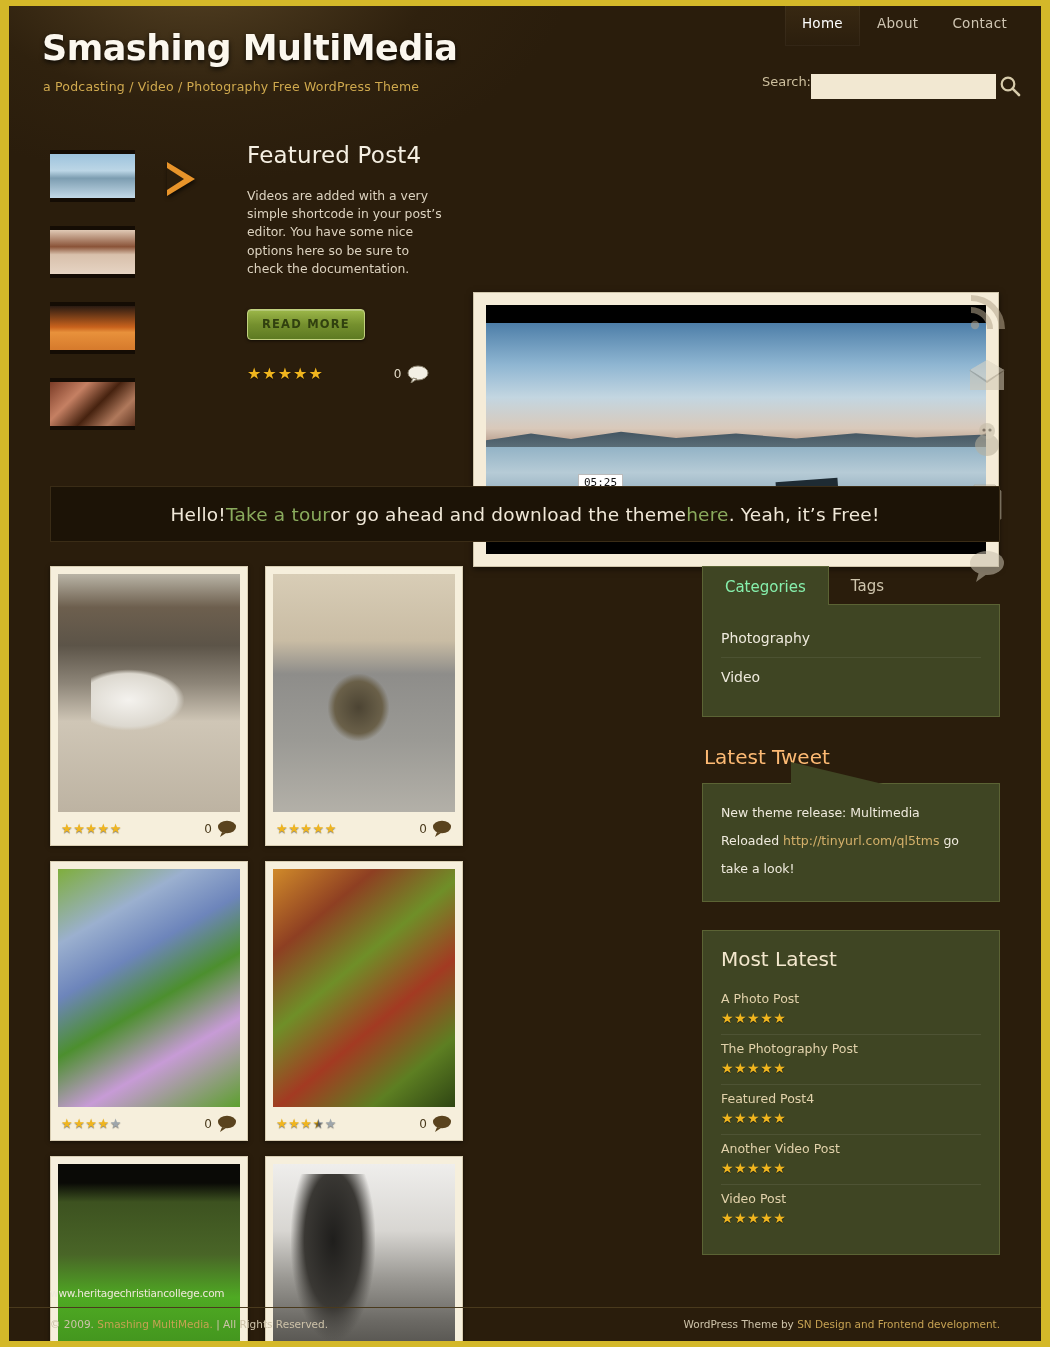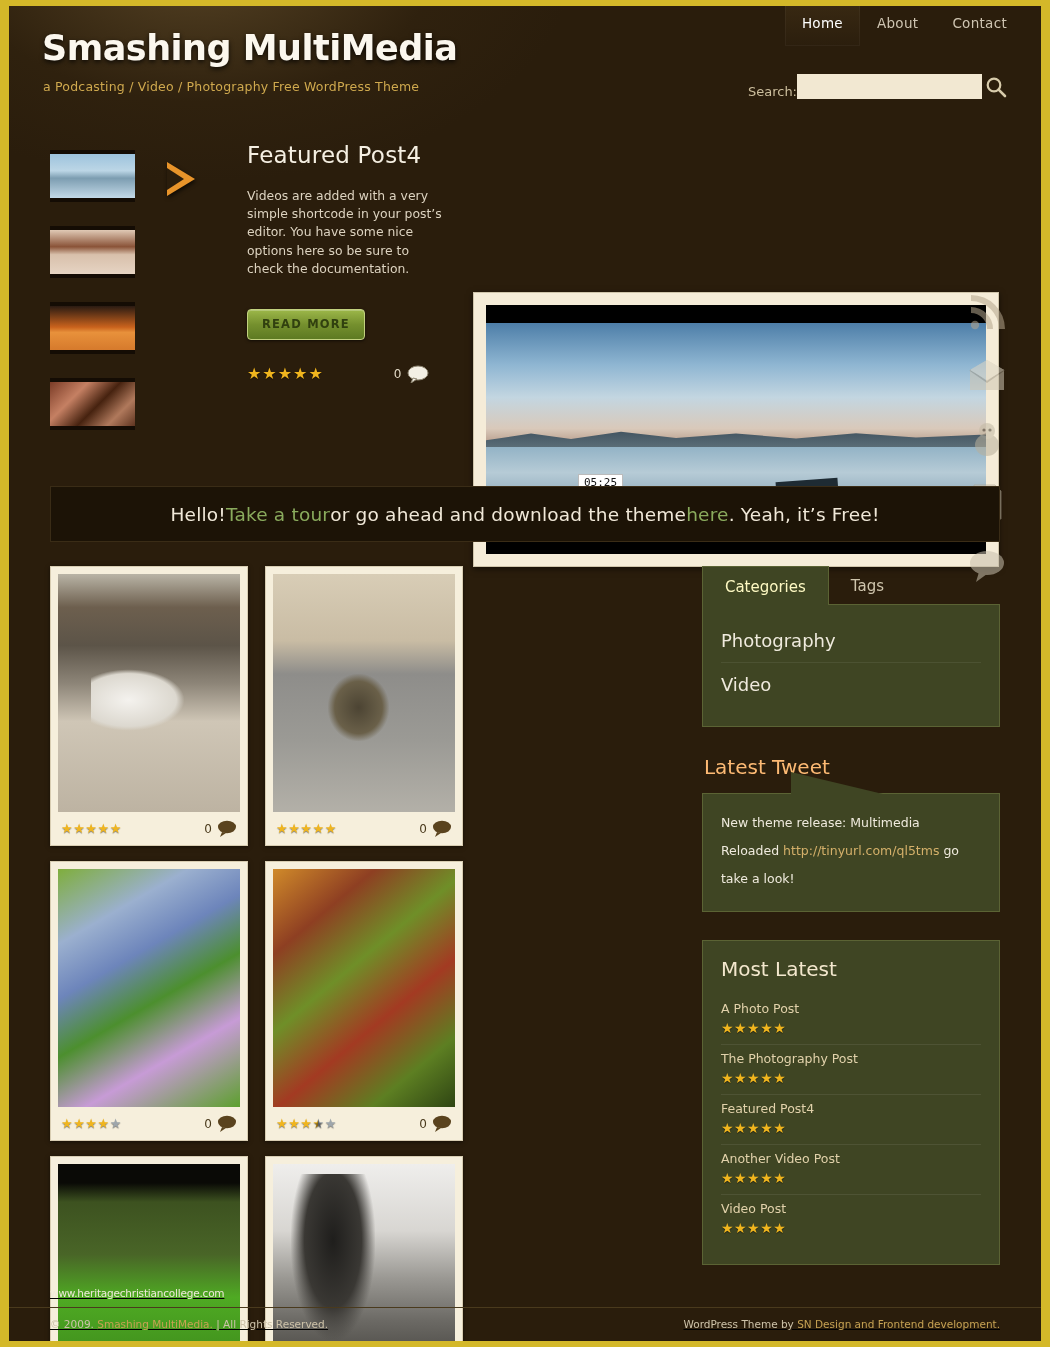--- a/index.html
+++ b/index.html
@@ -43,21 +43,21 @@
   .nav a {
     display: flex; align-items: center; padding: 0 17px;
     color: #cfc5b2; text-decoration: none; font-size: 13.5px;
     letter-spacing: .3px;
   }
   .nav a.active {
     color: #fff;
     background: linear-gradient(180deg,#3a2a13 0%, #2b1e0d 100%);
     box-shadow: inset 0 0 0 1px rgba(255,255,255,.04);
   }
-  .search-row { position: absolute; right: 31px; top: 68px; display: flex; align-items: flex-end; gap: 0; }
+  .search-row { position: absolute; right: 17px; top: 68px; display: flex; align-items: flex-start; gap: 0; }
   .search-label { color: #cdbf9e; font-size: 13px; }
   .search-input {
     width: 185px; height: 25px; background: #f2e8d2; border: none;
     font-size: 12px; color: #3b2f18; padding: 0 6px;
     font-family: "DejaVu Sans", sans-serif;
   }
   .search-btn { background: none; border: none; cursor: pointer; padding: 0 2px; line-height: 0; }
 
   
   .featured { position: relative; height: 340px; z-index: 2; }
@@ -203,30 +203,30 @@
   .img-tree { background: linear-gradient(180deg,#efeeec 0%,#d8d6d2 28%,#9a9893 48%,#6b6964 66%,#403e3a 88%,#2b2a27 100%); position: relative; }
   .img-tree::after { content:""; position:absolute; left:10%; top:4%; width:46%; height:70%; background: radial-gradient(ellipse at 50% 40%, #1f1e1c 0%, #3a3834 48%, rgba(0,0,0,0) 72%); }
 
   
   .sidebar { width: 300px; }
   .tabs { display: flex; align-items: flex-end; }
   .tab {
     padding: 11px 22px 9px; font-size: 15px; color: #cfc5ad; cursor: pointer;
   }
   .tab.active {
-    background: #3f4523; color: #fef9c3;
+    background: #3f4523; color: #86efac;
     border: 1px solid #5b6334; border-bottom: none;
   }
   .tab:not(.active) { padding-bottom: 10px; }
   .tab-panel {
     background: #3f4523; border: 1px solid #5b6334; margin-top: -1px;
     padding: 14px 18px 20px; min-height: 100px;
   }
   .cat-item {
-    padding: 11px 0; font-size: 18px; color: #efeadd; cursor: pointer;
+    padding: 11px 0; font-size: 14px; color: #efeadd; cursor: pointer;
     border-bottom: 1px solid rgba(255,255,255,.07);
   }
   .cat-item:last-child { border-bottom: none; }
 
   .sb-heading { font-size: 20px; color: #fdba74; margin: 28px 0 0 2px; }
   .tweet-box {
     position: relative; background: #3f4523; border: 1px solid #5b6334;
     margin-top: 14px; padding: 15px 18px 18px;
   }
   .tweet-box::before {
@@ -248,21 +248,21 @@
   .pop-stars { font-size: 14px; letter-spacing: .5px; }
 
   .star { color: #f0b51e; text-shadow: 0 1px 1px rgba(0,0,0,.45); }
   .star.off { color: #9ea6ac; }
   .star.half {
     background: linear-gradient(90deg,#f0b51e 50%, #9ea6ac 50%);
     -webkit-background-clip: text; background-clip: text; color: transparent;
   }
 
   
-  .footer { position: absolute; left: 0; right: 0; bottom: 0; z-index: 2; text-decoration: underline; }
+  .footer { position: absolute; left: 0; right: 0; bottom: 0; z-index: 2; }
   .footer-url {
     padding: 0 0 8px 41px; font-size: 10.5px; color: #efe9da;
     letter-spacing: -.2px;
   }
   .footer-bar {
     border-top: 1px solid #4a3a1d; padding: 10px 41px 11px;
     display: flex; justify-content: space-between; font-size: 10.5px; color: #cdc2a9;
   }
   .footer-bar a { color: #c6a253; text-decoration: none; }
 </style>

